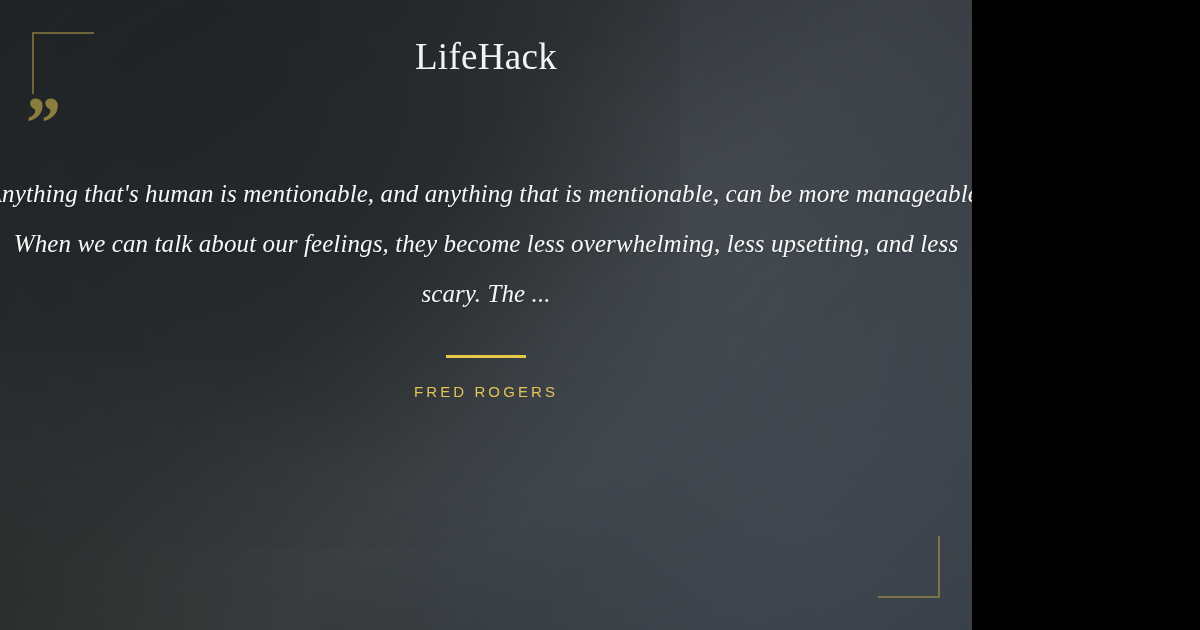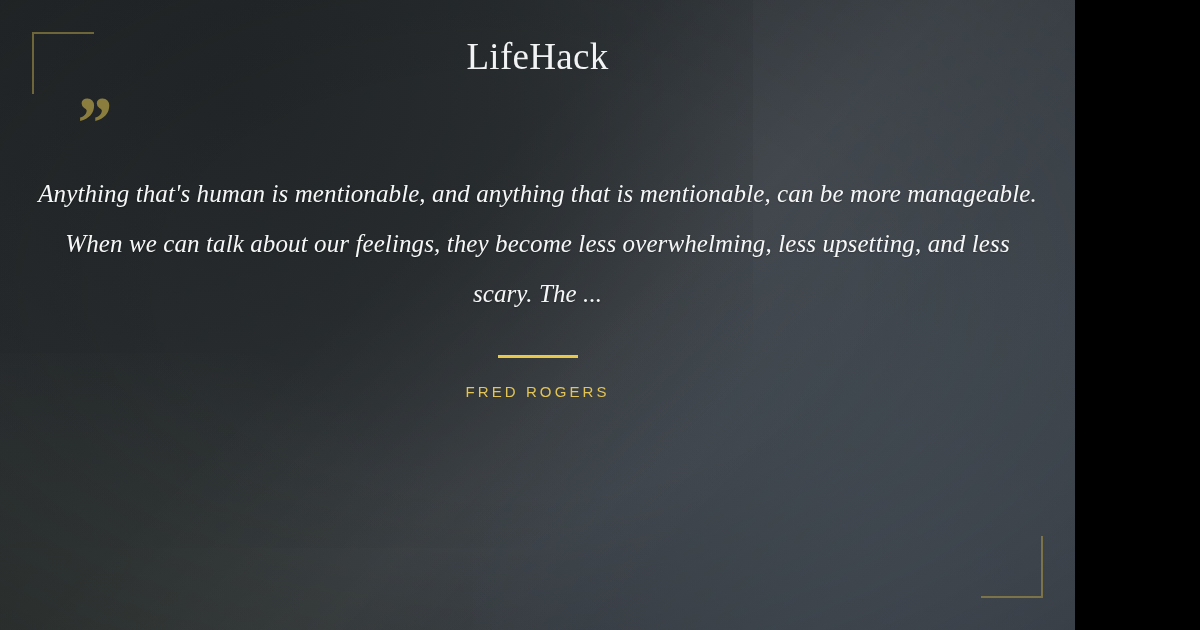--- a/index.html
+++ b/index.html
@@ -5,21 +5,21 @@
 <style>
   html, body {
     margin: 0;
     padding: 0;
     background: #000;
   }
   * { box-sizing: border-box; }
 
   .card {
     position: relative;
-    width: 1075px;
+    width: 972px;
     height: 630px;
     overflow: hidden;
     font-family: "Liberation Sans", sans-serif;
     background-color: #373c40;
     padding-left: 44px;
   }
 
   
   .bg-base {
     position: absolute;

